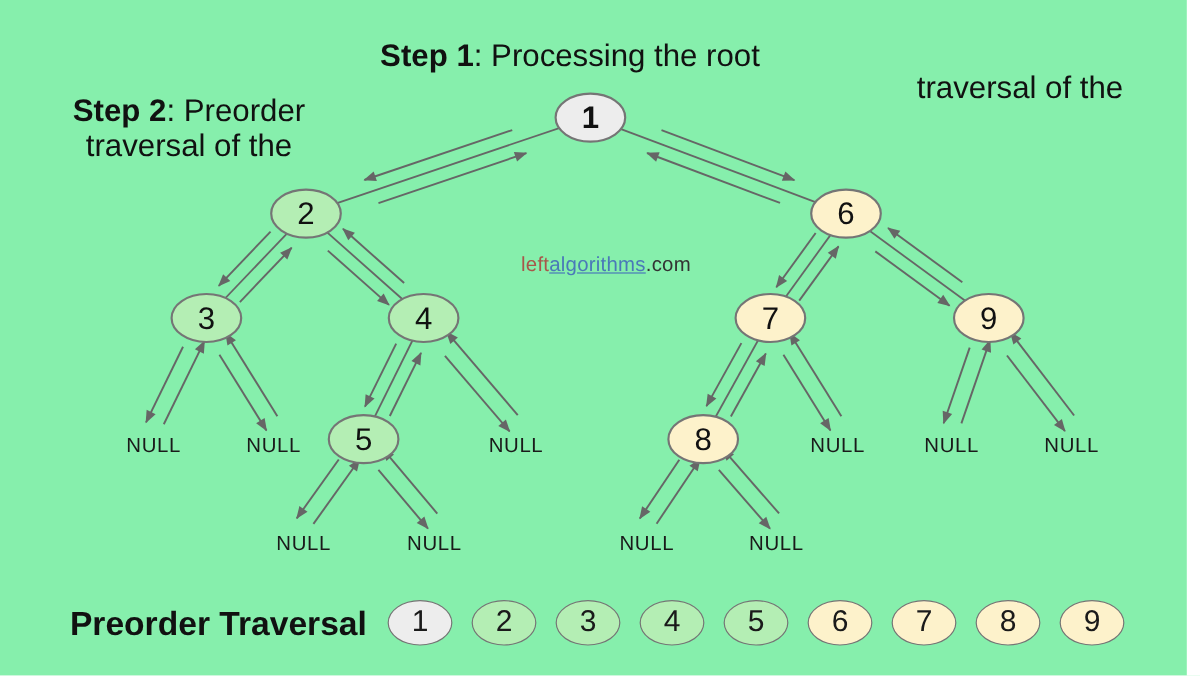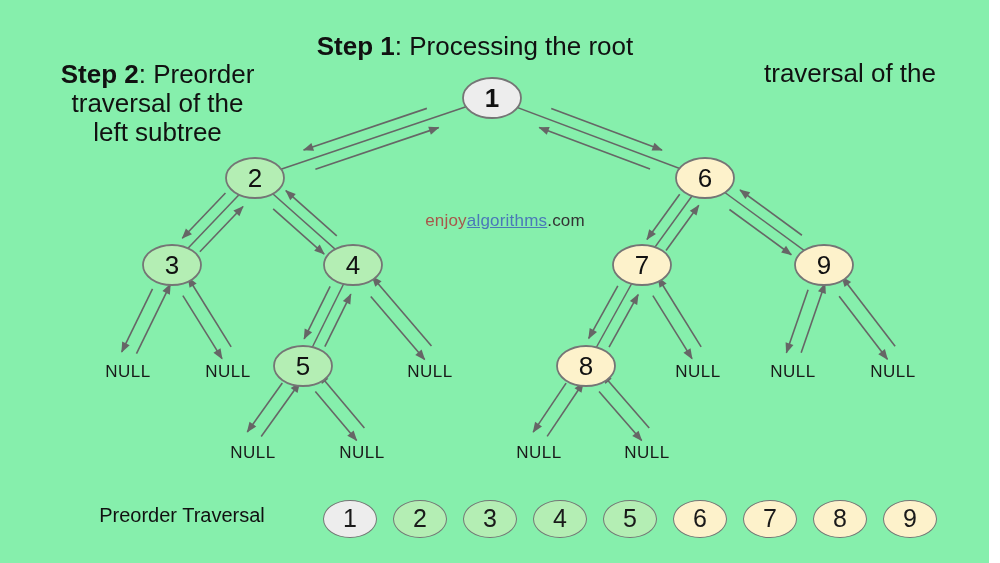--- a/index.html
+++ b/index.html
@@ -3,52 +3,51 @@
 <meta charset="utf-8">
 <style>
   html,body{margin:0;padding:0;background:#fff;}
   .canvas{
     position:relative;width:989px;height:563px;background:#86efac;
     font-family:"Liberation Sans", sans-serif;overflow:hidden;color:#1a1a1a;
   }
   .abs{position:absolute;}
   .title{left:275px;top:31px;width:400px;text-align:center;font-size:26px;color:#111;}
   .side-label{text-align:center;font-size:26px;line-height:29px;color:#111;}
-  .side-label.left{left:40px;top:60px;width:235px;text-align:center;}
+  .side-label.left{left:40px;top:78px;width:235px;text-align:center;}
   .side-label.right{left:730px;top:59px;width:240px;}
   .b{font-weight:bold;}
   .watermark{left:405px;top:211px;width:200px;text-align:center;font-size:17px;letter-spacing:0.2px;}
-  .seq-label{left:57px;top:504px;width:250px;text-align:center;font-size:20px;font-weight:normal;color:#111;}
+  .seq-label{left:57px;top:504px;width:250px;text-align:center;font-size:28px;font-weight:bold;color:#111;}
   #tree-svg{left:0;top:0;}
   .seq-node{
     position:absolute;box-sizing:border-box;width:54px;height:38px;border-radius:50%;
     border:1.6px solid #757575;text-align:center;line-height:35px;font-size:25px;color:#1a1a1a;
   }
 </style>
 </head>
 <body>
 
 <div class="canvas">
 
   <div class="abs title">
     <span class="b">Step 1</span><span>: Processing the root</span>
   </div>
 
   <div class="abs side-label left">
     <div><span class="b">Step 2</span><span>: Preorder</span></div>
     <div>traversal of the</div>
-    <div>left subtree</div>
   </div>
 
   <div class="abs side-label right">
     <div>traversal of the</div>
   </div>
 
   <div class="abs watermark">
-    <span id="wm-enjoy" style="color: rgb(168, 87, 74);">enjoy</span><span id="wm-algo" style="color: rgb(74, 121, 184); text-decoration: underline;">algorithms</span><span id="wm-com" style="color: rgb(51, 51, 51);">.com</span>
+    <span id="wm-enjoy" style="color: rgb(168, 87, 74);">left</span><span id="wm-algo" style="color: rgb(74, 121, 184); text-decoration: underline;">algorithms</span><span id="wm-com" style="color: rgb(51, 51, 51);">.com</span>
   </div>
 
   <svg id="tree-svg" class="abs" width="1000" height="563">
     <defs>
       <marker id="ah" markerWidth="8" markerHeight="7" refX="6.5" refY="3" orient="auto">
         <path d="M0.5,0.4 L7,3 L0.5,5.6 Z" fill="#666666"></path>
       </marker>
     </defs>
     <g id="g-edges">
         <line x1="492" y1="98" x2="255" y2="178" stroke="#666666" stroke-width="1.5"></line>

